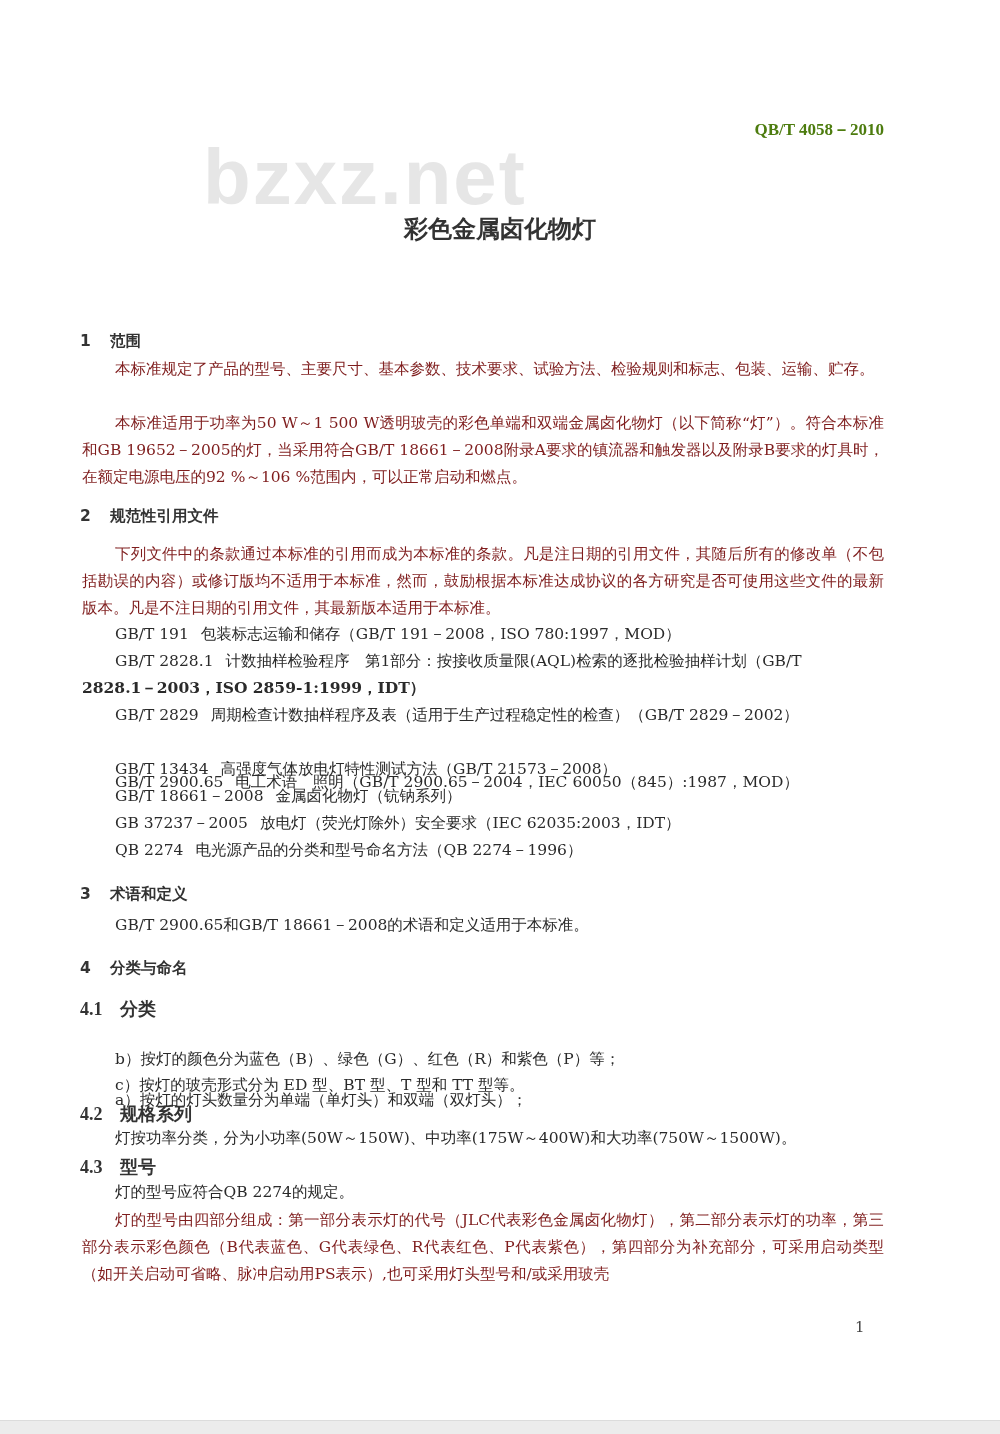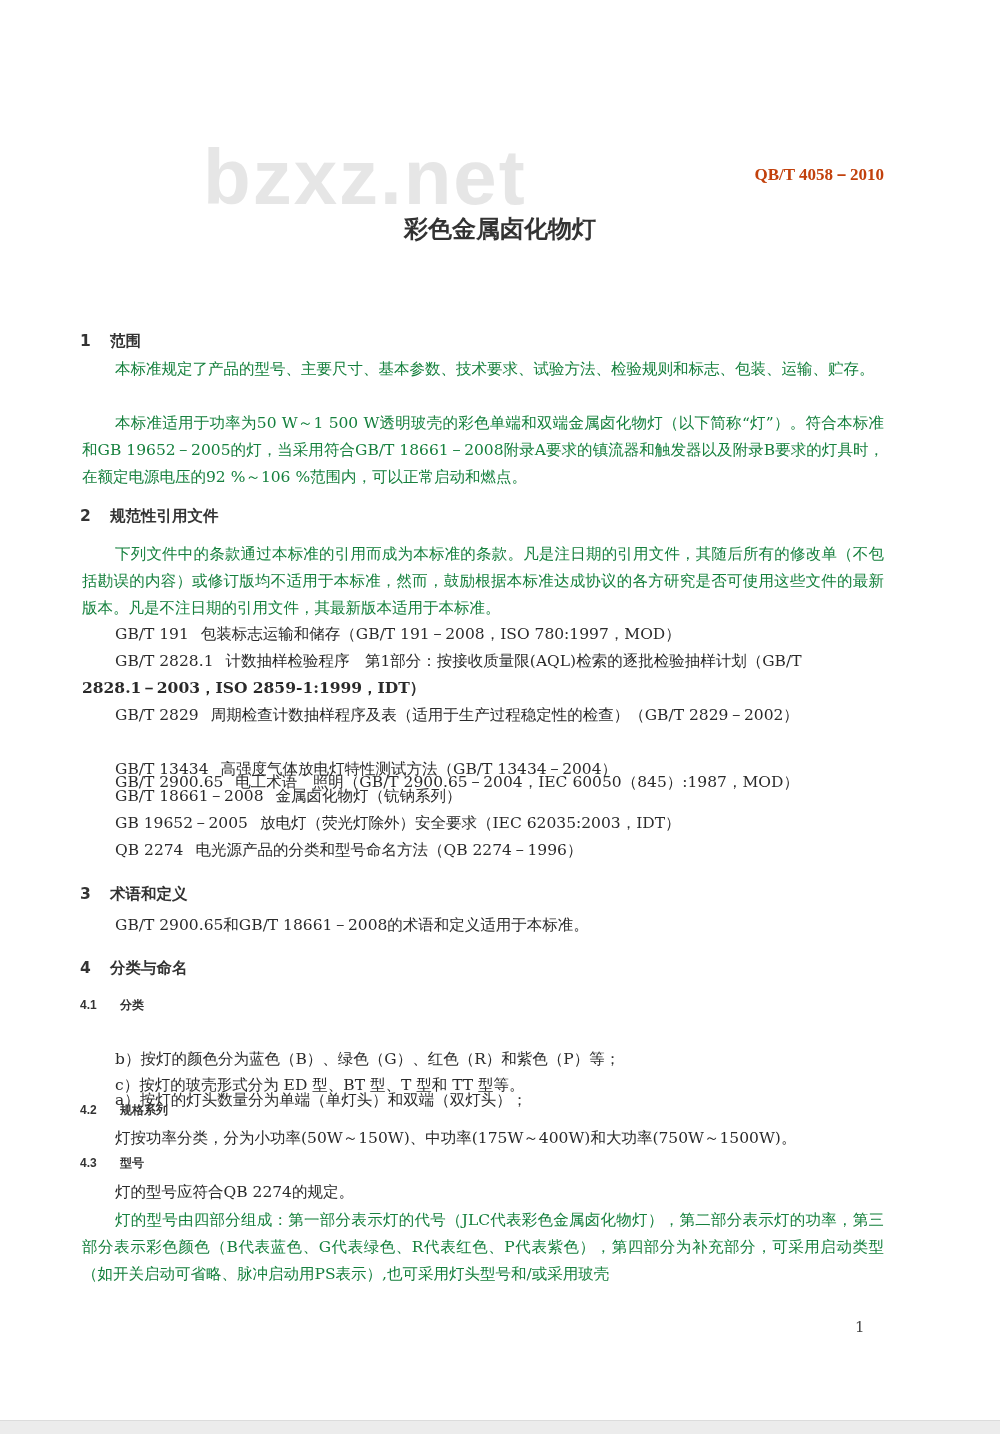--- a/index.html
+++ b/index.html
@@ -2,37 +2,37 @@
 <html><head>
 <meta charset="utf-8">
 <style>
   html, body { margin:0; padding:0; }
   body {
     width:1000px; height:1434px; background:#ffffff; position:relative; overflow:hidden;
     font-family:"DejaVu Serif", "Liberation Serif", serif; color:#2a2a2a;
   }
   .std-no {
     position:absolute; top:118px; right:116px; font-size:17px; font-weight:bold;
-    font-family:"Liberation Serif", serif; color:#c2410c;margin-top:45px;
+    font-family:"Liberation Serif", serif; color:#4d7c0f;
   }
   .watermark {
     position:absolute; top:132px; left:203px; font-size:78px; font-weight:bold;
     font-family:"Liberation Sans", sans-serif; color:#e6e6e6; letter-spacing:2px;
   }
   .title {
     position:absolute; top:213px; left:0; width:1000px; text-align:center;
     font-size:24px; font-family:"DejaVu Sans", sans-serif; color:#333; font-weight:bold;
   }
   .h1 { position:absolute; left:80px; font-size:15.5px; font-family:"DejaVu Sans", sans-serif; font-weight:bold; color:#333; }
   .h1 .num { display:inline-block; width:30px; }
-  .h2 { position:absolute; left:80px; font-size:12px; font-family:Liberation Sans, sans-serif; font-weight:bold; color:#333; }
+  .h2 { position:absolute; left:80px; font-size:18px; font-family:Liberation Serif, serif; font-weight:bold; color:#333; }
   .h2 .num { display:inline-block; width:40px; }
   .para {
     position:absolute; left:82px; width:802px; font-size:15.5px; line-height:27px;
-    text-indent:33px; text-align:justify; color:#15803d;
+    text-indent:33px; text-align:justify; color:#7f1d1d;
   }
   .line { position:absolute; left:115px; font-size:15.5px; white-space:nowrap; color:#2a2a2a; }
   .line.flush { left:82px; }
   .ref-code { display:inline-block; margin-right:12px; }
   .page-num { position:absolute; top:1318px; left:855px; font-size:15px; color:#444; }
   .bottom-bar { position:absolute; top:1420px; left:0; width:1000px; height:14px; background:#ececec; border-top:1px solid #dcdcdc; }
 </style>
 </head>
 <body>
 
@@ -58,27 +58,27 @@
   <span class="ref-code">GB/T 2828.1</span><span>计数抽样检验程序　第1部分：按接收质量限(AQL)检索的逐批检验抽样计划（GB/T</span>
 </div>
 <div class="line flush" style="top:678px;font-weight:bold;">2828.1－2003，ISO 2859-1:1999，IDT）</div>
 <div class="line" style="top:705px;">
   <span class="ref-code">GB/T 2829</span><span>周期检查计数抽样程序及表（适用于生产过程稳定性的检查）（GB/T 2829－2002）</span>
 </div>
 <div class="line" style="top:772px;">
   <span class="ref-code">GB/T 2900.65</span><span>电工术语　照明（GB/T 2900.65－2004，IEC 60050（845）:1987，MOD）</span>
 </div>
 <div class="line" style="top:759px;">
-  <span class="ref-code">GB/T 13434</span><span>高强度气体放电灯特性测试方法（GB/T 13434－2004）</span>
+  <span class="ref-code">GB/T 13434</span><span>高强度气体放电灯特性测试方法（GB/T 21573－2008）</span>
 </div>
 <div class="line" style="top:786px;">
   <span class="ref-code">GB/T 18661－2008</span><span>金属卤化物灯（钪钠系列）</span>
 </div>
 <div class="line" style="top:813px;">
-  <span class="ref-code">GB 19652－2005</span><span>放电灯（荧光灯除外）安全要求（IEC 62035:2003，IDT）</span>
+  <span class="ref-code">GB 37237－2005</span><span>放电灯（荧光灯除外）安全要求（IEC 62035:2003，IDT）</span>
 </div>
 <div class="line" style="top:840px;">
   <span class="ref-code">QB 2274</span><span>电光源产品的分类和型号命名方法（QB 2274－1996）</span>
 </div>
 
 <div class="h1" style="top:884px;">
   <span class="num">3</span><span>术语和定义</span>
 </div>
 <div class="line" style="top:915px;">GB/T 2900.65和GB/T 18661－2008的术语和定义适用于本标准。</div>
 

